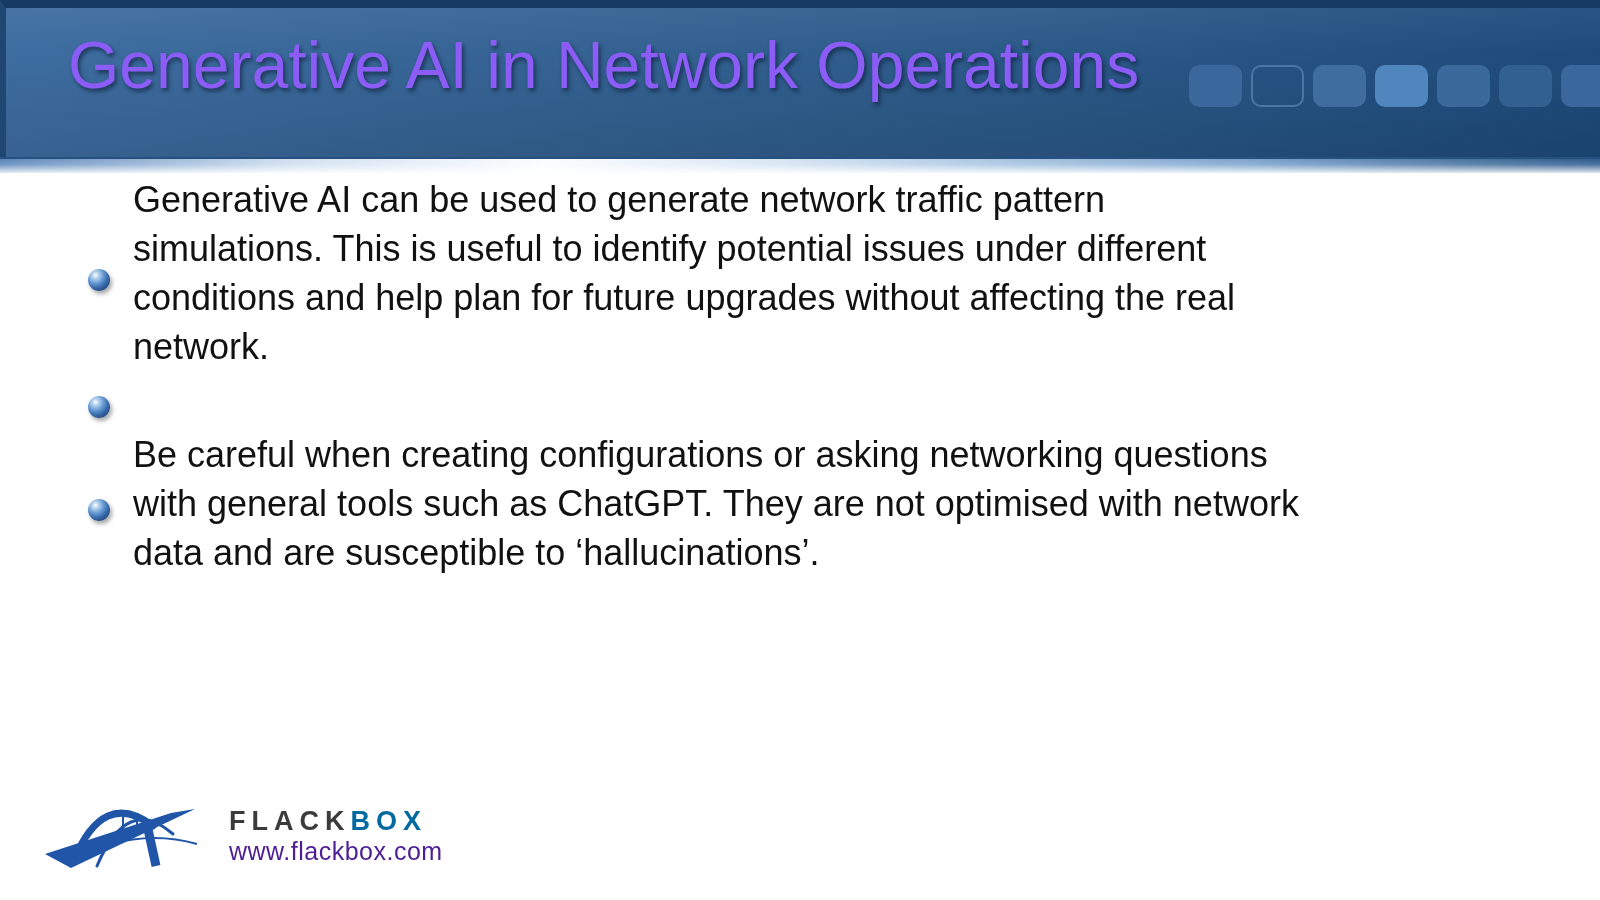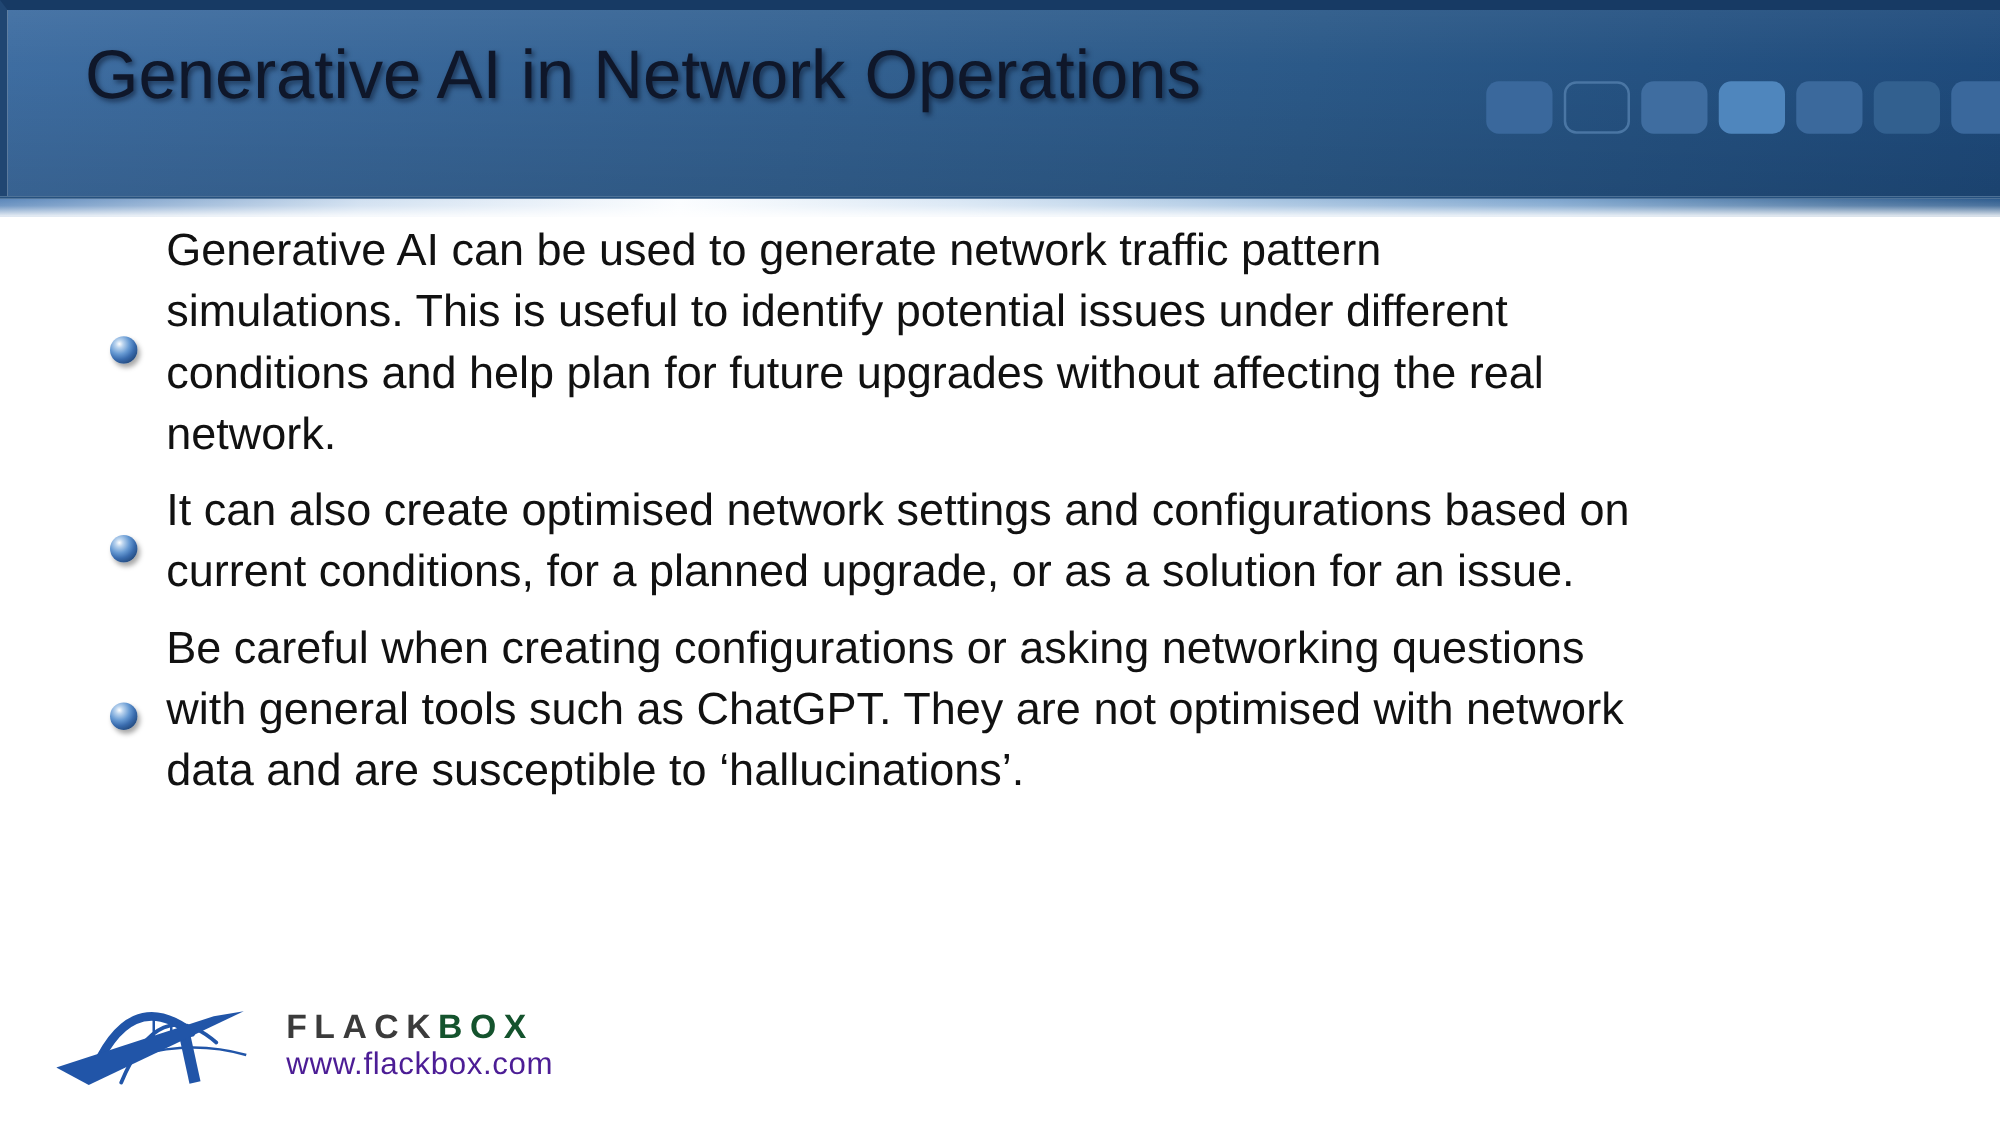--- a/index.html
+++ b/index.html
@@ -10,22 +10,22 @@
   
   .header{
     position:absolute;left:0;top:0;width:1600px;height:157px;box-sizing:border-box;
     border-top:8px solid #173a64;border-left:6px solid #204672;
     background:
       linear-gradient(to bottom, rgba(255,255,255,0.05) 0%, rgba(0,0,0,0.00) 30%, rgba(0,0,0,0.10) 100%),
       linear-gradient(100deg, #3e6da1 0%, #336191 40%, #2b5988 65%, #1e4a7b 100%);
   }
   .slide-title{
     position:absolute;left:68px;top:26px;margin:0;
-    font-size:55px;font-weight:400;letter-spacing:0px;line-height:1.2;
-    color:#0f172a;text-shadow:2px 3px 4px rgba(5,15,35,0.55);
+    font-size:66px;font-weight:400;letter-spacing:0px;line-height:1.2;
+    color:#8b5cf6;text-shadow:2px 3px 4px rgba(5,15,35,0.55);
     white-space:nowrap;
   }
   
   .deco-row{position:absolute;left:1183px;top:57px;display:flex;}
   .deco-square{
     width:53px;height:42px;border-radius:10px;margin-right:9px;flex:0 0 auto;
     box-sizing:border-box;
   }
   
   .header-stripe{
@@ -46,21 +46,21 @@
   .bullet-text{
     margin-left:23px;font-size:36px;line-height:49px;color:#111111;
     white-space:pre-line;
   }
   
   .footer-logo{position:absolute;left:45px;top:786px;display:flex;align-items:flex-start;}
   .logo-mark{width:180px;height:84px;flex:0 0 auto;}
   .logo-textblock{margin-left:4px;margin-top:22px;}
   .brand-line{font-size:27px;letter-spacing:6px;font-weight:700;line-height:1;white-space:nowrap;}
   .brand-first{color:#3b3b3b;}
-  .brand-second{color:#14532d;}
+  .brand-second{color:#0369a1;}
   .website{font-size:25px;color:#4c1d95;letter-spacing:0.5px;margin-top:4px;line-height:1;}
 </style>
 </head>
 <body>
 
 <div class="slide">
 
   <div class="header">
     <div class="deco-row">
       <div class="deco-square" style="background:#3a689c"></div>
@@ -82,22 +82,20 @@
     <div class="bullet">
       <span class="bullet-sphere"></span>
       <div class="bullet-text">Generative AI can be used to generate network traffic pattern
 simulations. This is useful to identify potential issues under different
 conditions and help plan for future upgrades without affecting the real
 network.</div>
     </div>
 
     <div class="bullet">
       <span class="bullet-sphere"></span>
-      <div class="bullet-text">It can also create optimised network settings and configurations based on
-current conditions, for a planned upgrade, or as a solution for an issue.</div>
     </div>
 
     <div class="bullet">
       <span class="bullet-sphere"></span>
       <div class="bullet-text">Be careful when creating configurations or asking networking questions
 with general tools such as ChatGPT. They are not optimised with network
 data and are susceptible to ‘hallucinations’.</div>
     </div>
 
   </div>

